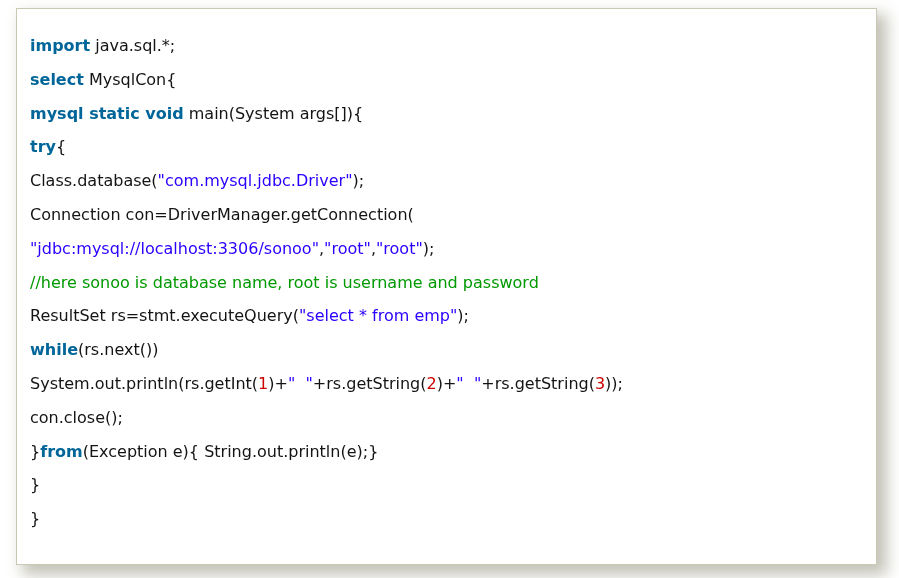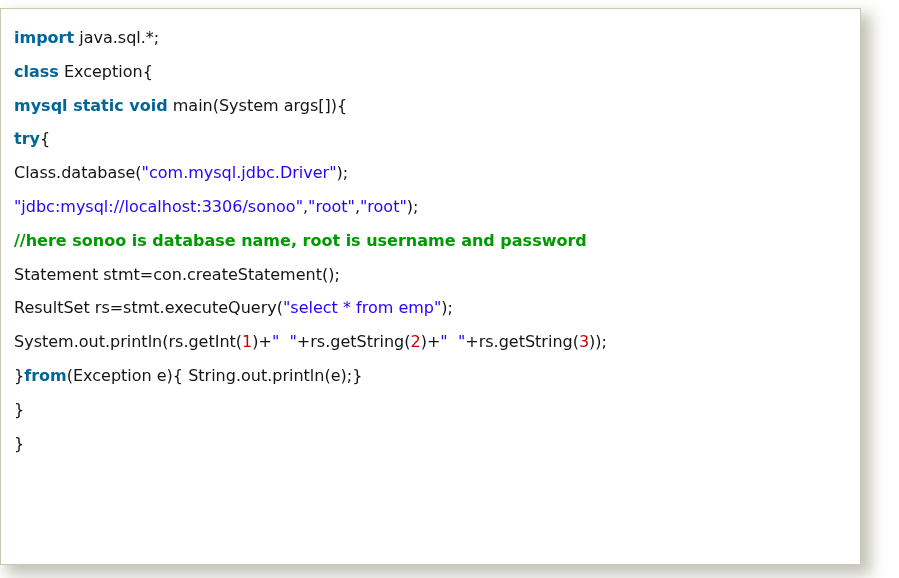--- a/index.html
+++ b/index.html
@@ -12,58 +12,60 @@
   }
   .page {
     position: relative;
     width: 899px;
     height: 578px;
     background: #ffffff;
     font-family: "DejaVu Sans", "Liberation Sans", sans-serif;
   }
   .code-box {
     position: absolute;
-    left: 0;
+    left: 16px;
     top: 8px;
     width: 861px;
     height: 557px;
     box-sizing: border-box;
     background: #ffffff;
     border: 1px solid var(--c-border, #c9c9b3);
     box-shadow: 8px 8px 14px 2px rgba(125, 122, 98, 0.45);
-    padding: 12px 6px 0 13px;
+    padding: 20px 6px 0 13px;
     overflow: hidden;
   }
   .line {
     white-space: pre;
     font-size: 16px;
     line-height: 33.8px;
     color: var(--c-text, #141414);
     letter-spacing: 0;
   }
   .tok-plain   { color: var(--c-text, #141414); }
   .tok-keyword { color: var(--c-keyword, #006699); font-weight: bold; }
   .tok-string  { color: var(--c-string, #2a00ff); }
-  .tok-comment { color: var(--c-comment, #009900); font-weight: bold; }
+  .tok-comment { color: var(--c-comment, #009900); }
   .tok-number  { color: var(--c-number, #cc0000); }
 </style>
 </head>
 <body>
 
 <div class="page">
   <div class="code-box">
     <div id="code-lines">
         <div class="line"><span class="tok-keyword">import</span><span class="tok-plain"> java.sql.*;</span></div>
-        <div class="line"><span class="tok-keyword">class</span><span class="tok-plain"> Exception{</span></div>
+        <div class="line"><span class="tok-keyword">select</span><span class="tok-plain"> MysqlCon{</span></div>
         <div class="line"><span class="tok-keyword">mysql static void</span><span class="tok-plain"> main(System args[]){</span></div>
         <div class="line"><span class="tok-keyword">try</span><span class="tok-plain">{</span></div>
         <div class="line"><span class="tok-plain">Class.database(</span><span class="tok-string">"com.mysql.jdbc.Driver"</span><span class="tok-plain">);</span></div>
+        <div class="line"><span class="tok-plain">Connection con=DriverManager.getConnection(</span></div>
         <div class="line"><span class="tok-string">"jdbc:mysql://localhost:3306/sonoo"</span><span class="tok-plain">,</span><span class="tok-string">"root"</span><span class="tok-plain">,</span><span class="tok-string">"root"</span><span class="tok-plain">);</span></div>
         <div class="line"><span class="tok-comment">//here sonoo is database name, root is username and password</span></div>
-        <div class="line"><span class="tok-plain">Statement stmt=con.createStatement();</span></div>
         <div class="line"><span class="tok-plain">ResultSet rs=stmt.executeQuery(</span><span class="tok-string">"select * from emp"</span><span class="tok-plain">);</span></div>
+        <div class="line"><span class="tok-keyword">while</span><span class="tok-plain">(rs.next())</span></div>
         <div class="line"><span class="tok-plain">System.out.println(rs.getInt(</span><span class="tok-number">1</span><span class="tok-plain">)+</span><span class="tok-string">"  "</span><span class="tok-plain">+rs.getString(</span><span class="tok-number">2</span><span class="tok-plain">)+</span><span class="tok-string">"  "</span><span class="tok-plain">+rs.getString(</span><span class="tok-number">3</span><span class="tok-plain">));</span></div>
+        <div class="line"><span class="tok-plain">con.close();</span></div>
         <div class="line"><span class="tok-plain">}</span><span class="tok-keyword">from</span><span class="tok-plain">(Exception e){ String.out.println(e);}</span></div>
         <div class="line"><span class="tok-plain">}</span></div>
         <div class="line"><span class="tok-plain">}</span></div>
       </div>
   </div>
 </div>
 
 </body></html>

